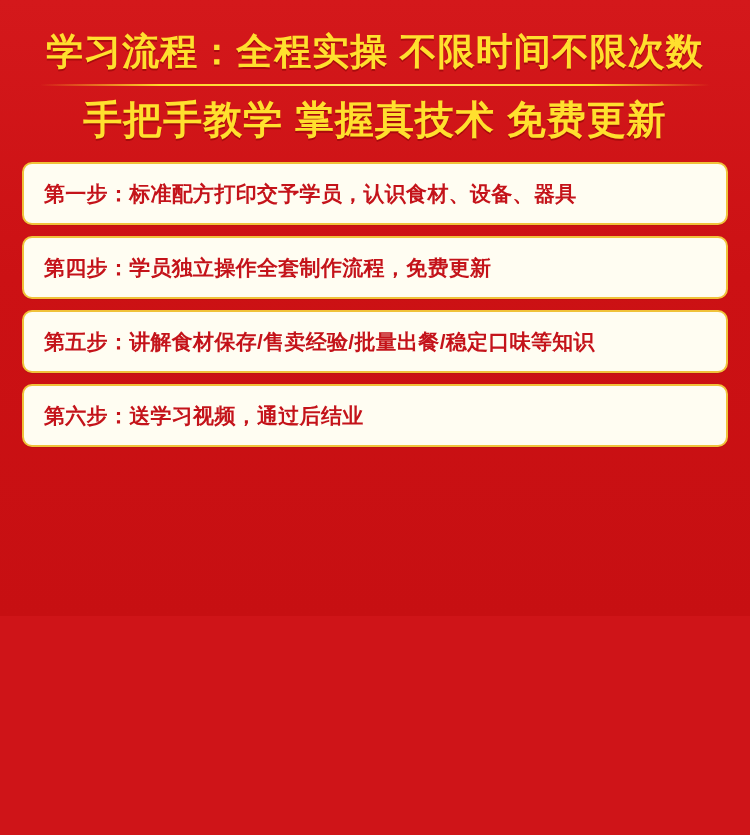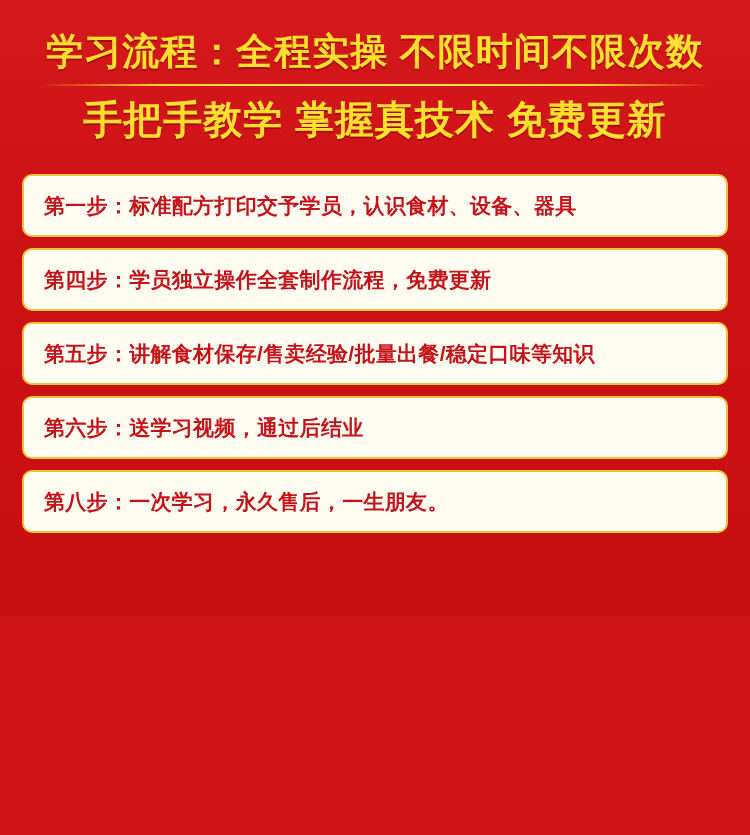--- a/index.html
+++ b/index.html
@@ -44,21 +44,21 @@
     background: linear-gradient(90deg, rgba(255,224,46,0) 0%, #ffd92b 18%, #ffe95c 50%, #ffd92b 82%, rgba(255,224,46,0) 100%);
   }
   .headline-2 {
     font-size: 39px;
     line-height: 48px;
     padding-top: 6px;
     padding-bottom: 10px;
     white-space: nowrap;
   }
   .steps {
-    margin-top: 20px;
+    margin-top: 8px;
     display: flex;
     flex-direction: column;
     gap: 11px;
     flex: 1;
   }
   .step-card {
     position: relative;
     background: #fffdf2;
     border: 2px solid #f0c23a;
     border-radius: 10px;
@@ -103,18 +103,15 @@
 
     <div class="step-card">
       <div class="step-text">第五步：讲解食材保存/售卖经验/批量出餐/稳定口味等知识</div>
     </div>
 
     <div class="step-card">
       <div class="step-text">第六步：送学习视频，通过后结业</div>
     </div>
 
 
-    <div class="step-card">
-      <div class="step-text">第八步：一次学习，永久售后，一生朋友。</div>
-    </div>
 
   </div>
 </div>
 
 </body></html>

